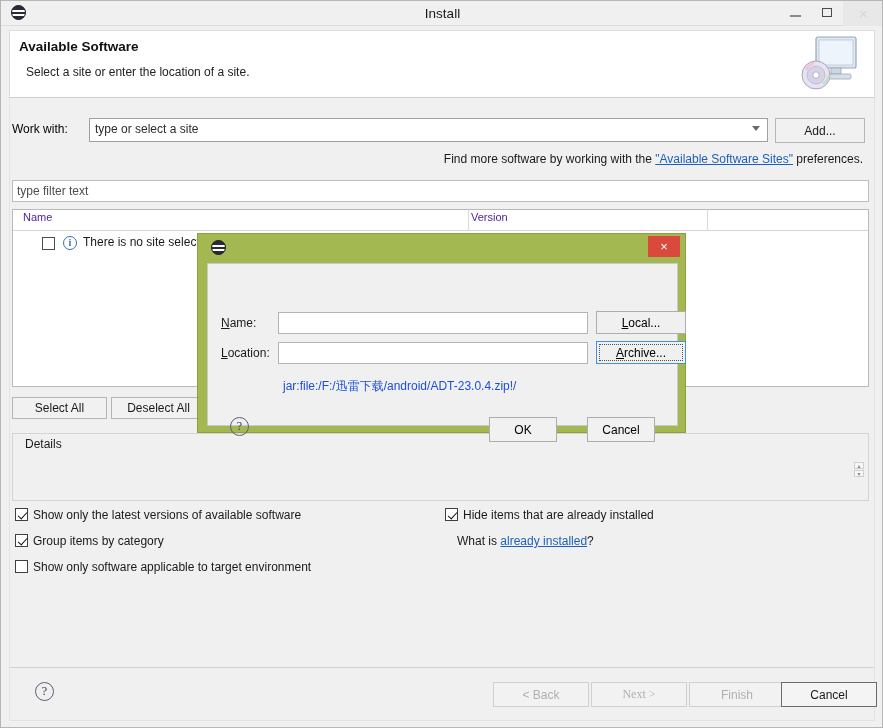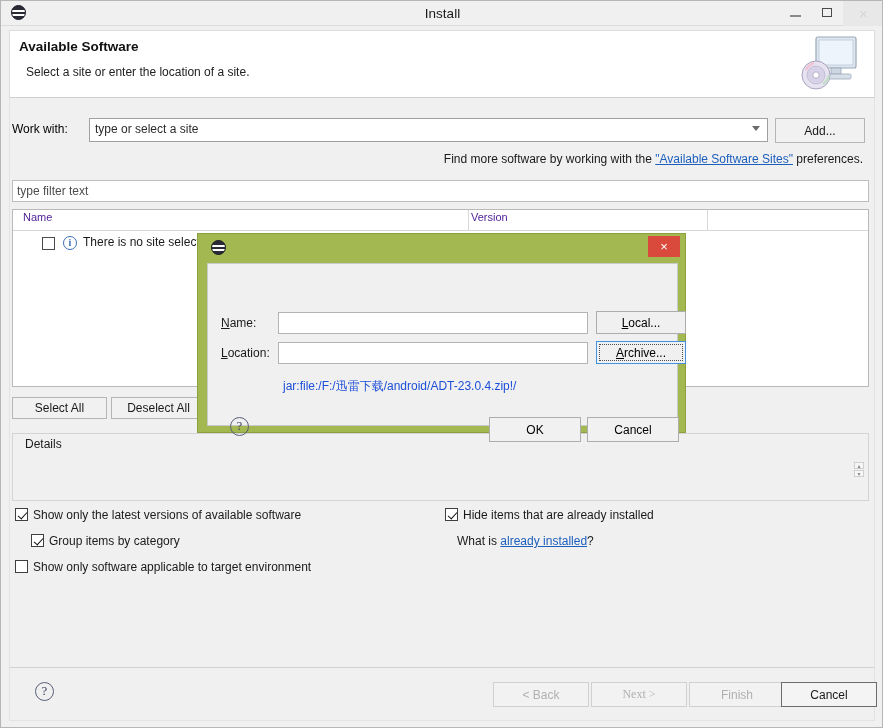--- a/index.html
+++ b/index.html
@@ -478,21 +478,21 @@
   .archive-inner {
     position: absolute;
     left: 2px; top: 2px;
     right: 2px; bottom: 2px;
     border: 1px dotted #4f4f4f;
   }
   .modal-help { left: 22px; top: 153px; }
   .modal-okc {
     position: absolute;
     top: 153px;
-    width: 92px; height: 25px;
+    width: 68px; height: 25px;
     background: #f1f1f1;
     border: 1px solid #adadad;
     box-sizing: border-box;
     font-size: 12px;
     font-family: "Liberation Sans", sans-serif;
     cursor: default;
   }
   .ok-btn { left: 281px; }
   .cancel-btn { left: 379px; }
 </style>
@@ -575,21 +575,21 @@
     <div class="spinner">
       <div class="spin-half spin-up">▴</div>
       <div class="spin-half spin-down">▾</div>
     </div>
   </div>
   <div class="details-legend">Details</div>
 
   <div class="cbrow" style="left:14px; top:507px;">
     <span class="cb checked"></span><span>Show only the latest versions of available software</span>
   </div>
-  <div class="cbrow" style="left:14px; top:533px;margin-left:16px;">
+  <div class="cbrow" style="left:14px; top:533px;">
     <span class="cb checked"></span><span>Group items by category</span>
   </div>
   <div class="cbrow" style="left:14px; top:559px;">
     <span class="cb"></span><span>Show only software applicable to target environment</span>
   </div>
 
   <div class="cbrow" style="left:444px; top:507px;">
     <span class="cb checked"></span><span>Hide items that are already installed</span>
   </div>
   <div class="cbrow" style="left:456px; top:533px;">

